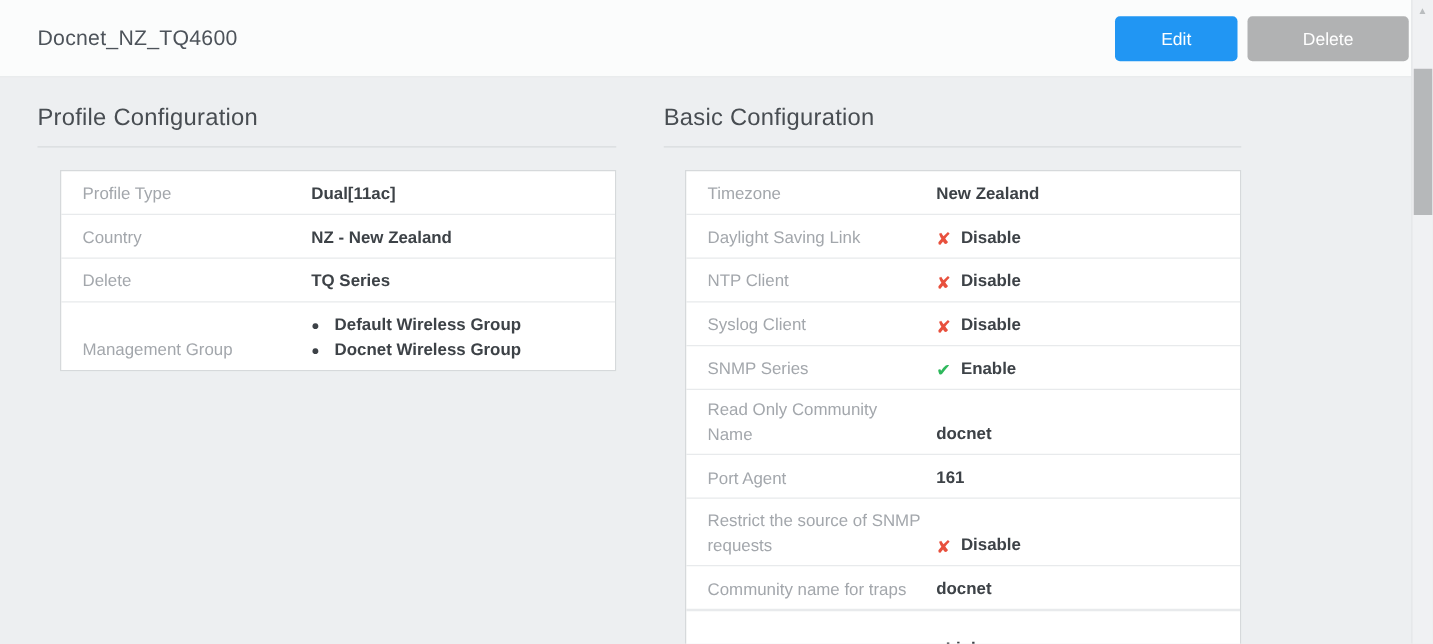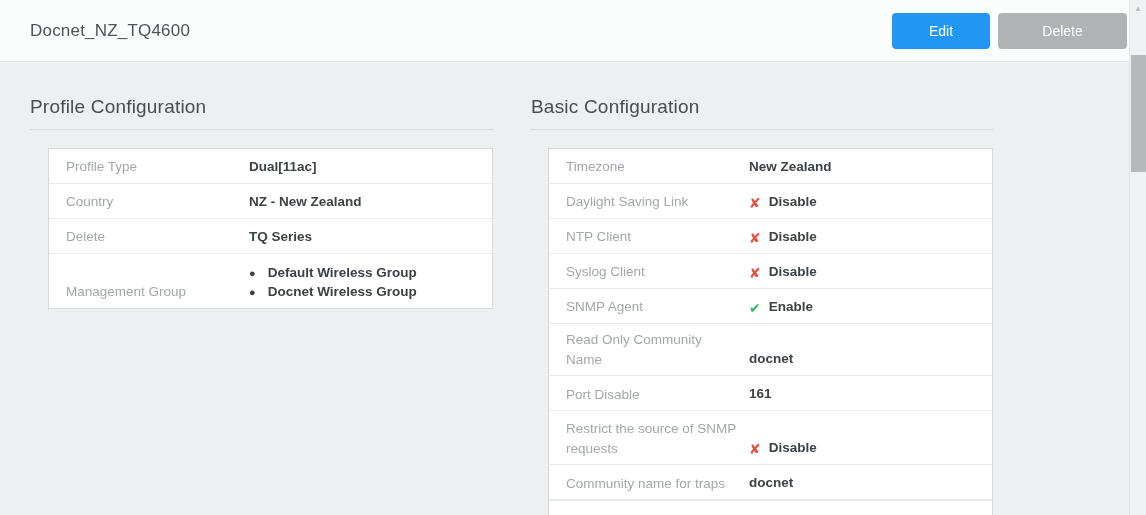--- a/index.html
+++ b/index.html
@@ -28,21 +28,21 @@
     border: none; border-radius: 4px;
     color: #ffffff; font-size: 14px;
     font-family: "Liberation Sans", sans-serif;
     cursor: pointer;
     display: flex; align-items: center; justify-content: center;
   }
   .btn-edit   { right: 156px; width: 98px; background: #2196f3; }
   .btn-delete { right: 19px;  width: 129px; background: #b1b2b3; }
 
   
-  .main { position: absolute; top: 64px; left: 0; width: 978px; height: 452px; }
+  .main { position: absolute; top: 52px; left: 0; width: 978px; height: 452px; }
 
   .section { position: absolute; top: 0; }
   .section-left  { left: 30px;  width: 463px; }
   .section-right { left: 531px; width: 462px; }
 
   .section-heading {
     font-size: 19px; color: #484d52; font-weight: 400;
     padding-top: 32px; letter-spacing: 0.2px;
   }
   .section-rule {
@@ -189,34 +189,34 @@
 
       <div class="row">
         <div class="cell-label">Syslog Client</div>
         <div class="cell-value">
           <span class="status-icon red">✘</span>
           <span>Disable</span>
         </div>
       </div>
 
       <div class="row">
-        <div class="cell-label">SNMP Agent</div>
+        <div class="cell-label">SNMP Series</div>
         <div class="cell-value">
           <span class="status-icon green">✔</span>
           <span>Enable</span>
         </div>
       </div>
 
       <div class="row">
         <div class="cell-label">Read Only Community Name</div>
         <div class="cell-value">docnet</div>
       </div>
 
       <div class="row">
-        <div class="cell-label">Port Disable</div>
+        <div class="cell-label">Port Agent</div>
         <div class="cell-value">161</div>
       </div>
 
       <div class="row row-tall">
         <div class="cell-label">Restrict the source of SNMP requests</div>
         <div class="cell-value">
           <span class="status-icon red">✘</span>
           <span>Disable</span>
         </div>
       </div>

